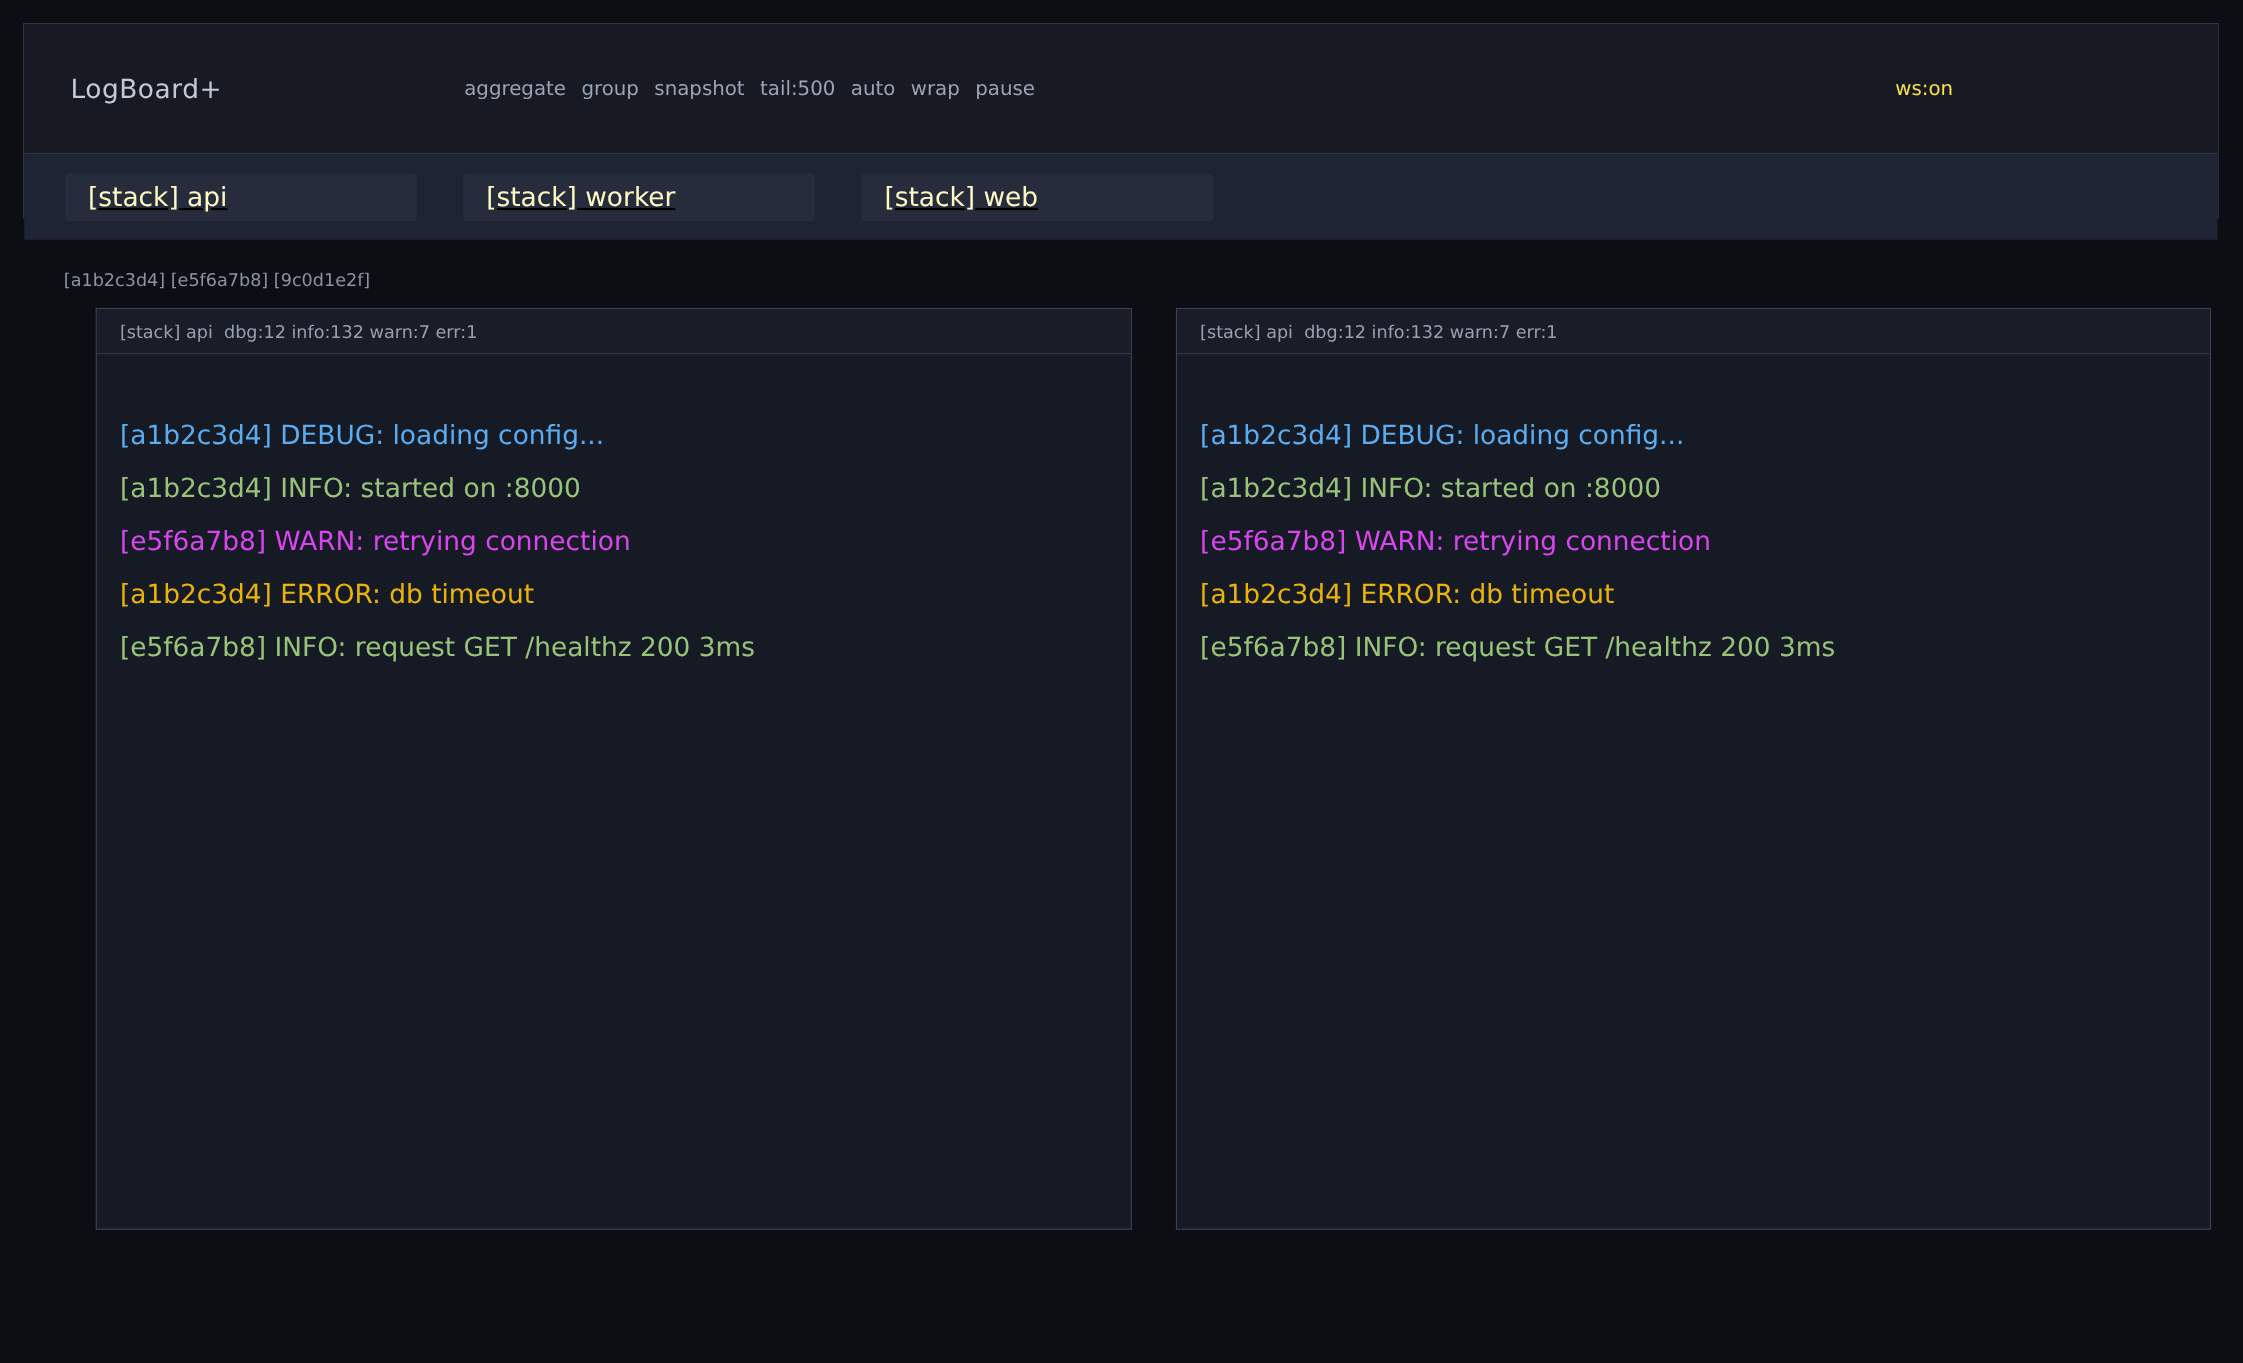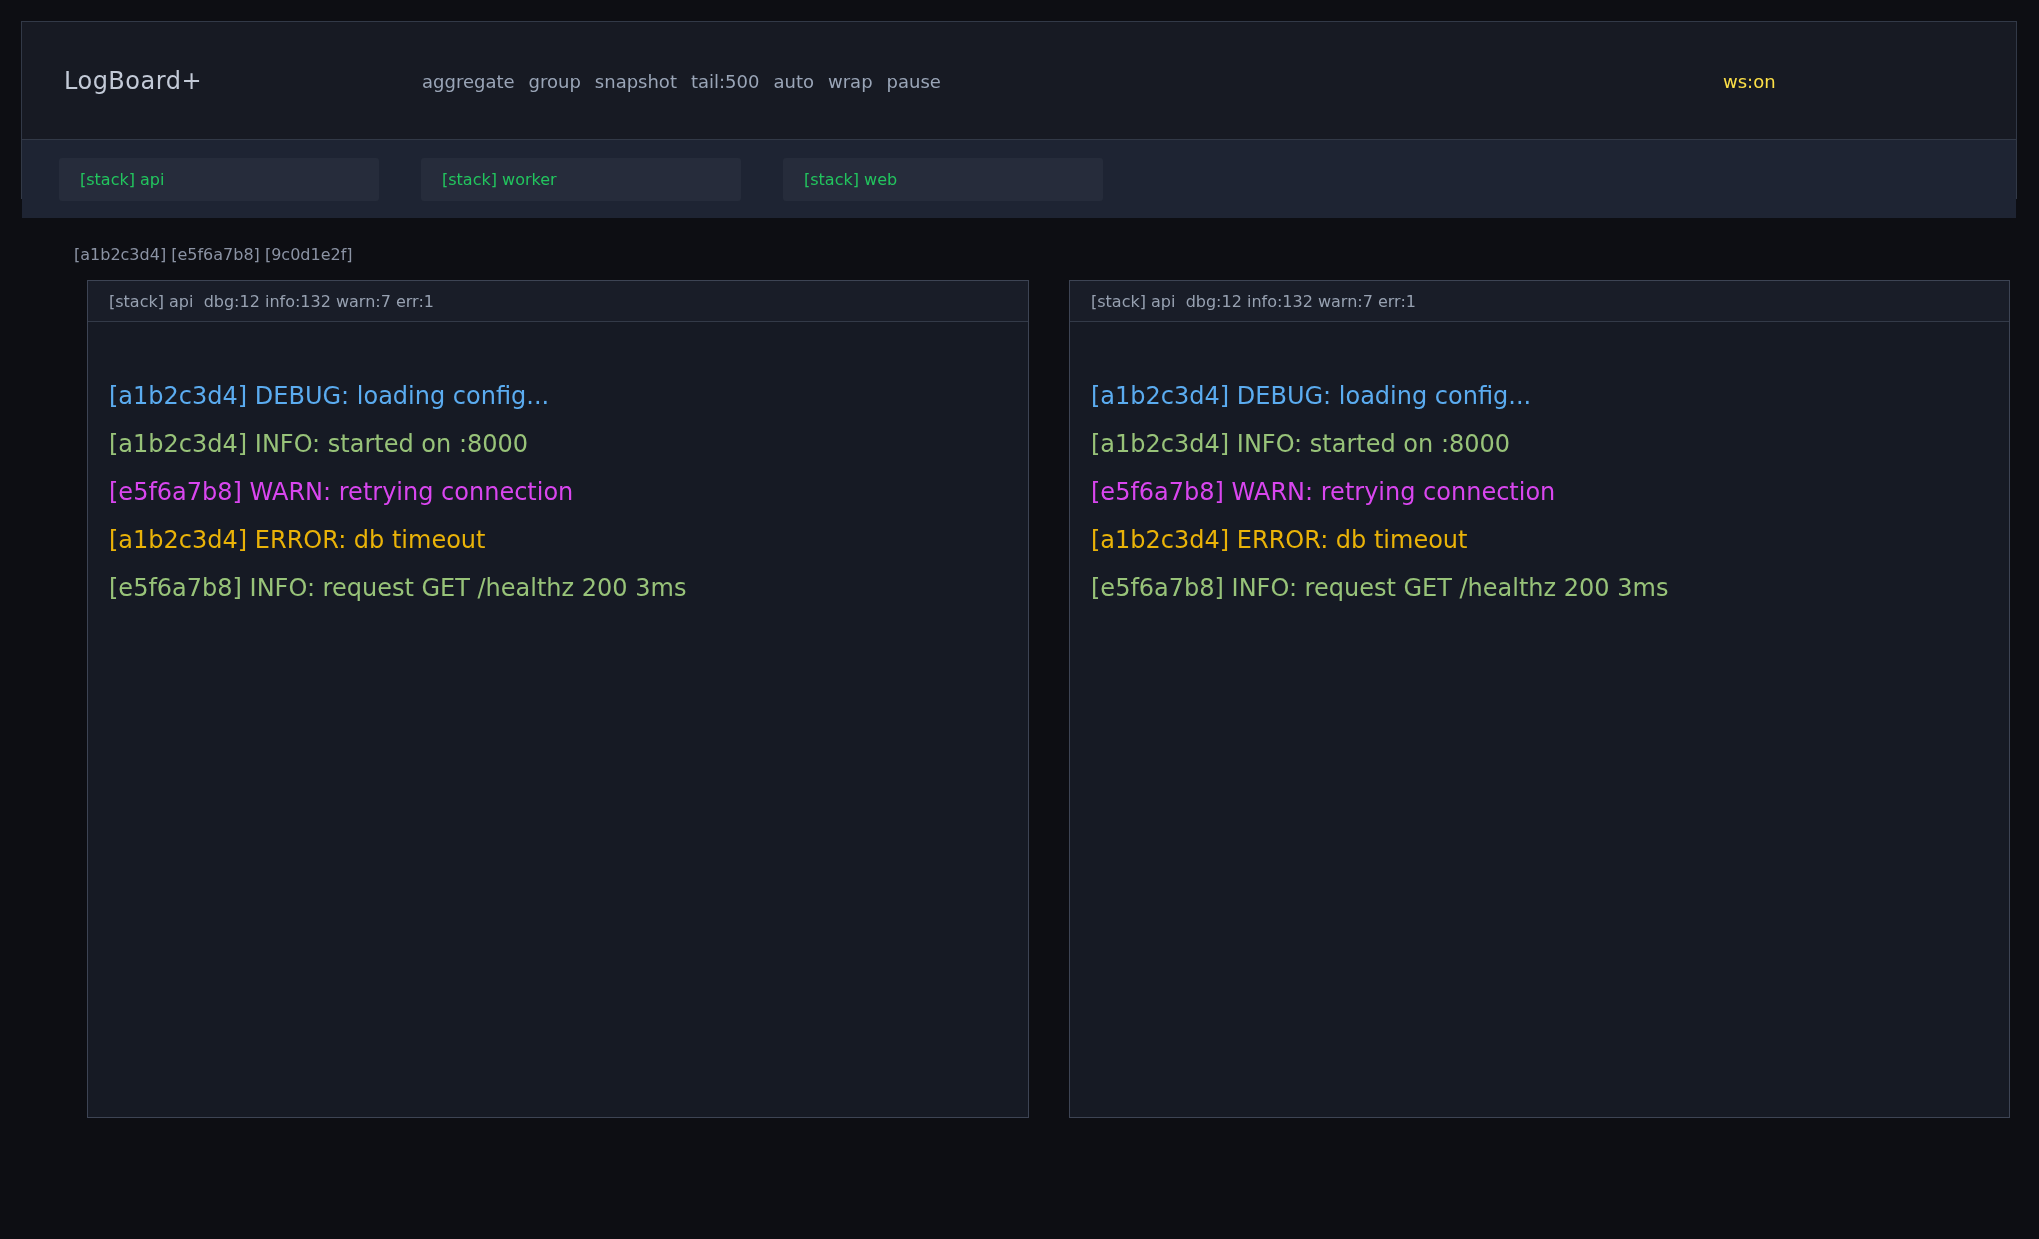--- a/index.html
+++ b/index.html
@@ -16,20 +16,21 @@
   
   .topbar {
     position: absolute;
     left: 21px;
     top: 21px;
     width: 1996px;
     height: 178px;
     border: 1px solid #323947;
     box-sizing: border-box;
     background: #171a23;
+    text-decoration: underline;
   }
   .header {
     position: relative;
     height: 117px;
     background: #171a23;
   }
   .app-title {
     position: absolute;
     left: 42px;
     top: 50%;
@@ -72,34 +73,33 @@
   }
   .chip {
     width: 320px;
     height: 43px;
     background: #262c3b;
     border-radius: 3px;
     display: flex;
     align-items: center;
     padding-left: 21px;
     box-sizing: border-box;
-    font-size: 16px;
-    color: #22c55e;
+    font-size: 24px;
+    color: #fef9c3;
     cursor: pointer;
   }
 
   
   .traceline {
     position: absolute;
     left: 58px;
     top: 245px;
     font-size: 16px;
     color: #8b93a4;
     white-space: pre;
-    margin-left: 16px;
   }
 
   
   .panel {
     position: absolute;
     top: 280px;
     height: 838px;
     background: #161a24;
     border: 1px solid #3d4454;
     box-sizing: border-box;

